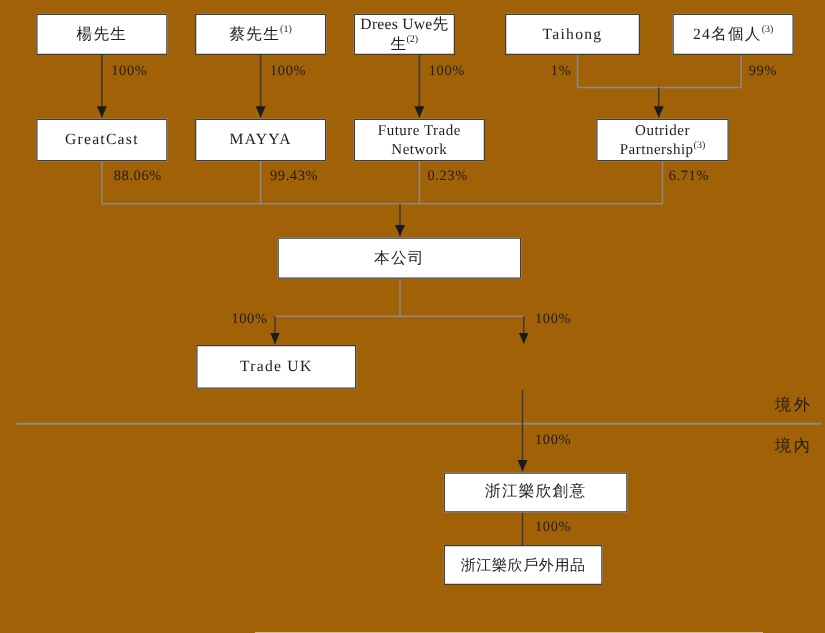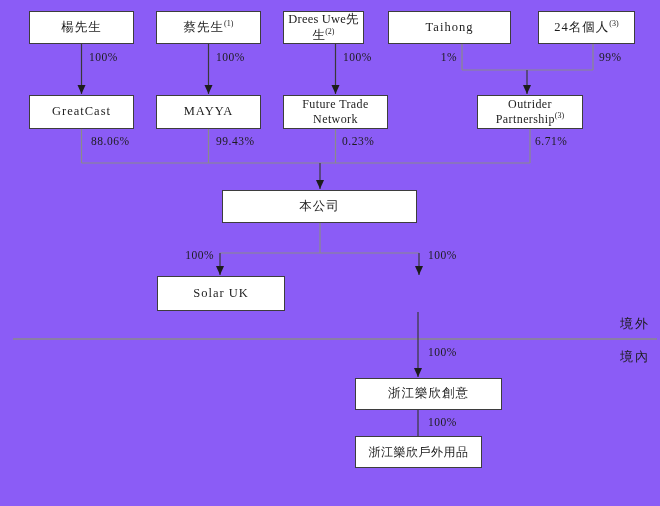--- a/index.html
+++ b/index.html
@@ -1,19 +1,19 @@
 <!DOCTYPE html>
 <html><head>
 <meta charset="utf-8">
 <style>
   html,body{margin:0;padding:0;background:#ffffff;}
   .stage{
     position:relative;
     width:660px;height:506px;
-    background:#8b5cf6;
+    background:#a16207;
     font-family:"Liberation Serif","DejaVu Serif",serif;
     color:#1c1c1c;
     overflow:hidden;
   }
   .wires{position:absolute;left:0;top:0;}
   .node{
     position:absolute;
     box-sizing:border-box;
     border:1.5px solid #3d3d3d;
     background:#ffffff;
@@ -88,21 +88,21 @@
 
   <div class="node" style="left:29px;top:11px;width:105px;height:33px">
     <span>楊先生</span>
   </div>
   <div class="node" style="left:156px;top:11px;width:105px;height:33px">
     <span><span>蔡先生</span><sup>(1)</sup></span>
   </div>
   <div class="node" style="left:283px;top:11px;width:81px;height:33px">
     <span style="letter-spacing:0.2px"><span>Drees Uwe先生</span><sup>(2)</sup></span>
   </div>
-  <div class="node" style="left:388px;top:11px;width:123px;height:33px">
+  <div class="node" style="left:404px;top:11px;width:108px;height:33px">
     <span>Taihong</span>
   </div>
   <div class="node" style="left:538px;top:11px;width:97px;height:33px">
     <span><span>24名個人</span><sup>(3)</sup></span>
   </div>
 
   <div class="node" style="left:29px;top:95px;width:105px;height:34px">
     <span>GreatCast</span>
   </div>
   <div class="node" style="left:156px;top:95px;width:105px;height:34px">
@@ -113,21 +113,21 @@
   </div>
   <div class="node" style="left:477px;top:95px;width:106px;height:34px;font-size:12px;letter-spacing:0.4px">
     <span><span>Outrider Partnership</span><sup>(3)</sup></span>
   </div>
 
   <div class="node" style="left:222px;top:190px;width:195px;height:33px">
     <span>本公司</span>
   </div>
 
   <div class="node" style="left:157px;top:276px;width:128px;height:35px">
-    <span>Solar UK</span>
+    <span>Trade UK</span>
   </div>
 
   <div class="node" style="left:355px;top:378px;width:147px;height:32px">
     <span>浙江樂欣創意</span>
   </div>
   <div class="node" style="left:355px;top:436px;width:127px;height:32px;font-size:12px;letter-spacing:0.5px">
     <span>浙江樂欣戶外用品</span>
   </div>
 
   <span class="pct" style="left:89px;top:51px">100%</span>

